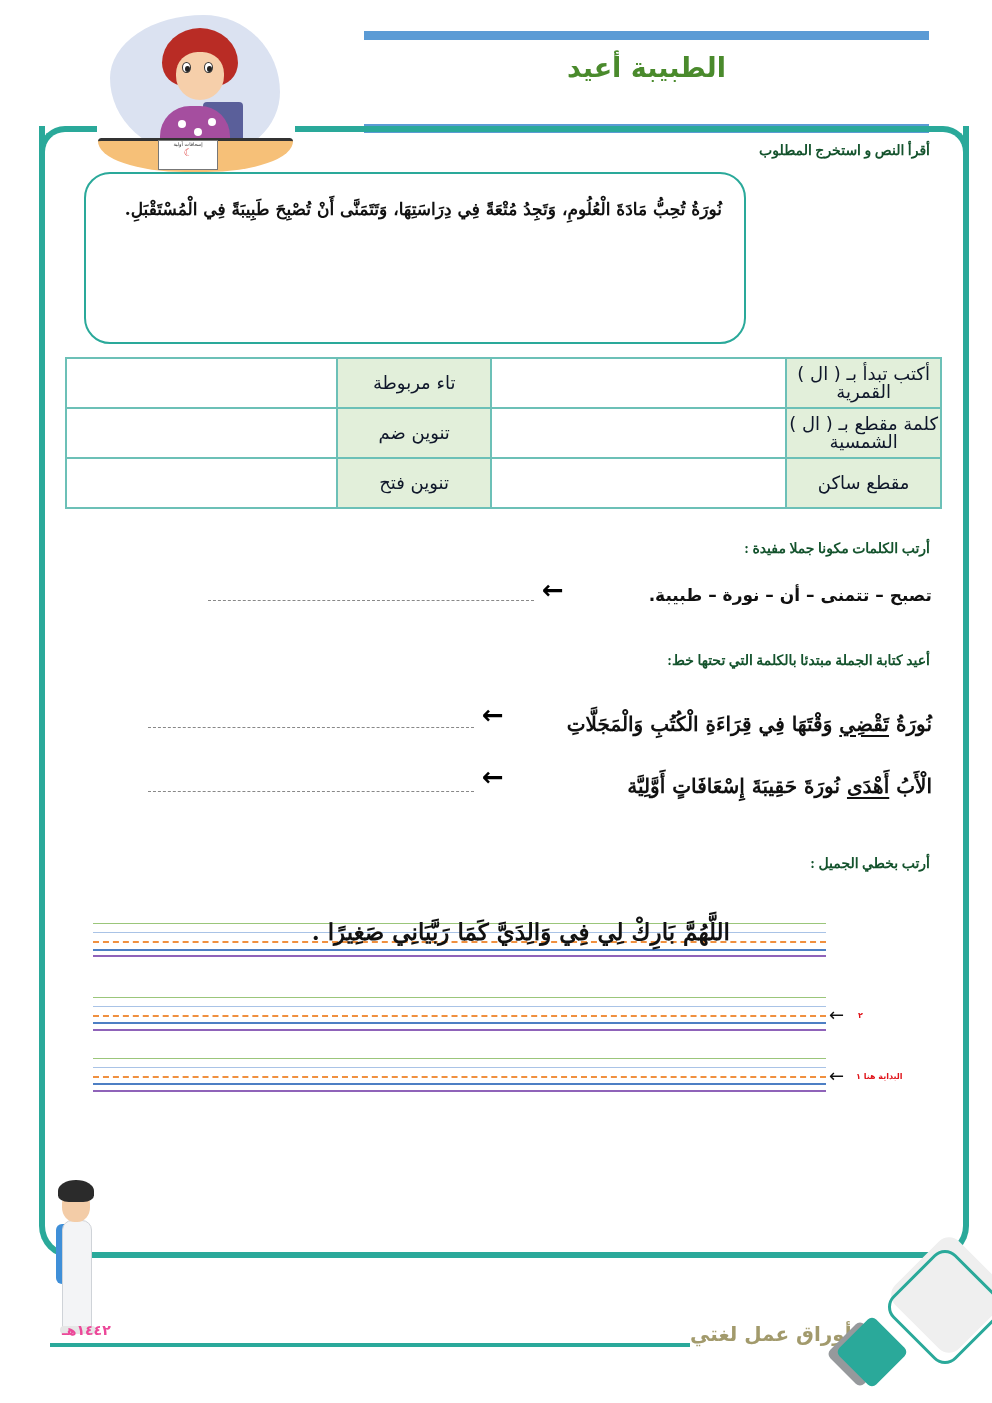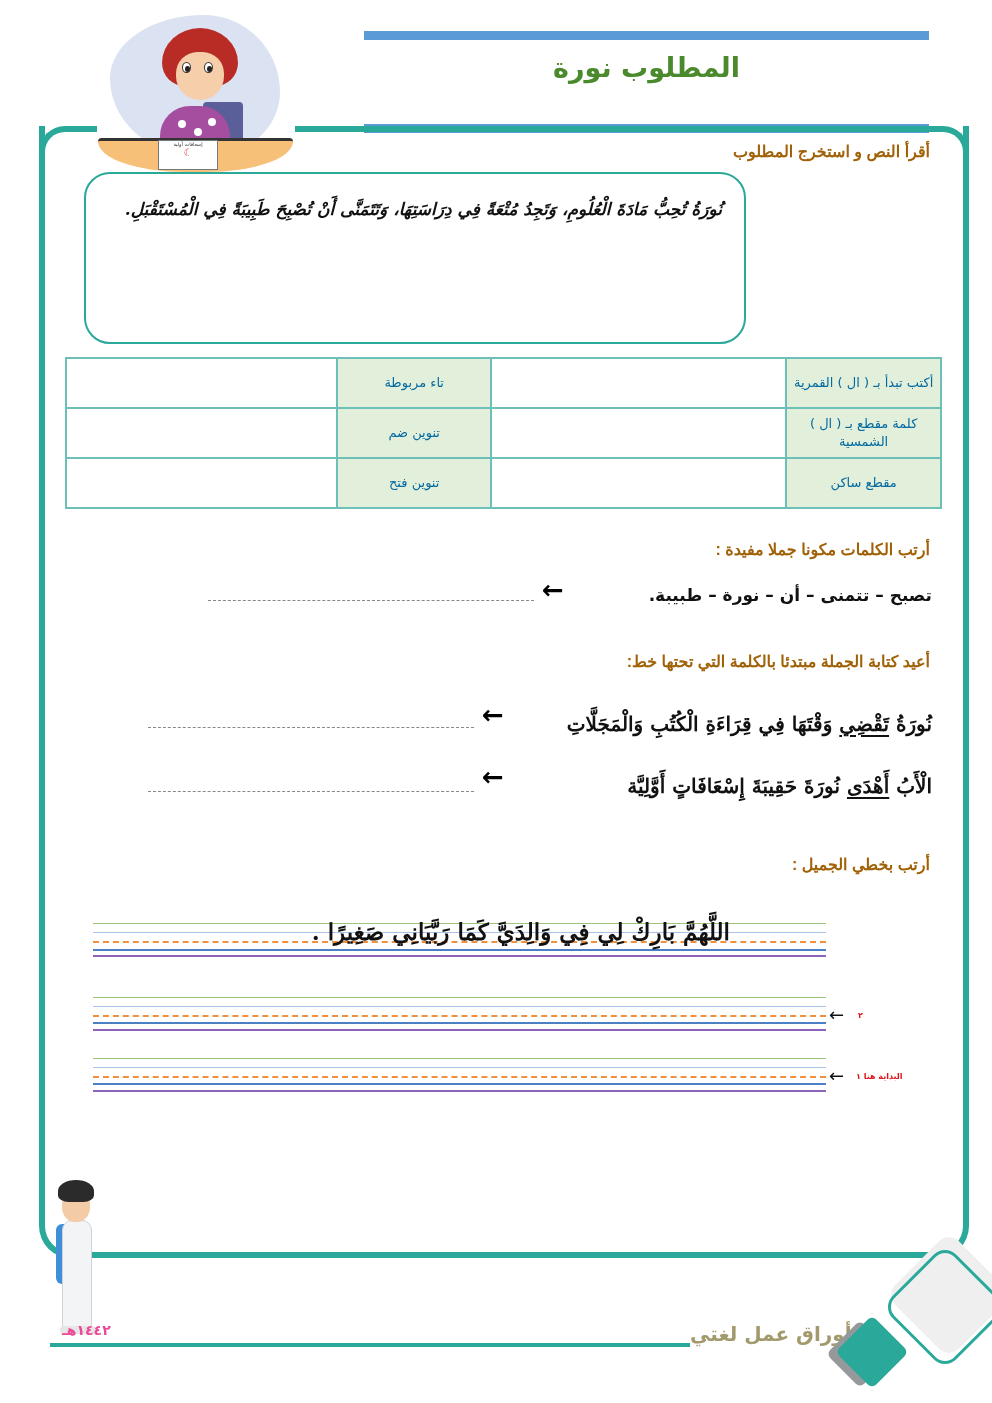--- a/index.html
+++ b/index.html
@@ -25,30 +25,30 @@
   .eye::after { content: ""; position: absolute; left: 2px; top: 3px; width: 5px; height: 6px; background: #222; border-radius: 50%; }
   .box { left: 60px; top: 130px; width: 60px; height: 30px; background: #fff; border: 1px solid #777; font-size: 5px; text-align: center; color: #333; }
   .box .cres { display: block; color: #d33; font-size: 10px; line-height: 12px; }
 
   
   .frame { left: 39px; top: 126px; width: 930px; height: 1132px; border: 6px solid #2aa99a; border-top: none; border-radius: 0 0 32px 32px; }
   .frame-top-left { left: 39px; top: 126px; width: 58px; height: 40px; border-left: 6px solid #2aa99a; border-top: 6px solid #2aa99a; border-top-left-radius: 26px; }
   .frame-top-right { left: 929px; top: 126px; width: 40px; height: 40px; border-right: 6px solid #2aa99a; border-top: 6px solid #2aa99a; border-top-right-radius: 26px; }
   .frame-top-mid { left: 295px; top: 126px; width: 640px; height: 6px; background: #2aa99a; }
 
-  .heading { right: 62px; direction: rtl; font-weight: bold; color: #a16207; font-size: 16px; font-family: Liberation Sans, sans-serif; white-space: nowrap; }
-
-  
-  .reading { left: 84px; top: 172px; width: 662px; height: 172px; border: 2px solid #2aa99a; border-radius: 26px; padding: 18px 22px 0 22px; direction: rtl; font-style: italic; }
+  .heading { right: 62px; direction: rtl; font-weight: bold; color: #14532d; font-size: 14px; font-family: Liberation Serif, serif; white-space: nowrap; }
+
+  
+  .reading { left: 84px; top: 172px; width: 662px; height: 172px; border: 2px solid #2aa99a; border-radius: 26px; padding: 18px 22px 0 22px; direction: rtl; }
   .reading p { font-family: "DejaVu Serif", serif; font-weight: bold; font-size: 17px; line-height: 34px; text-align: justify; color: #111; }
   .reading p + p { margin-top: 14px; }
 
   
   .tbl { left: 65px; top: 357px; width: 877px; height: 151px; border-collapse: collapse; direction: rtl; }
-  .tbl td { border: 2px solid #6cc0b7; height: 50px; font-family: "DejaVu Sans", sans-serif; font-size: 13px; text-align: center; vertical-align: middle; color: #0369a1; line-height: 18px; }
+  .tbl td { border: 2px solid #6cc0b7; height: 50px; font-family: "DejaVu Sans", sans-serif; font-size: 18px; text-align: center; vertical-align: middle; color: #0f172a; line-height: 18px; }
   .tbl td.lbl { background: #e2efda; }
 
   
   .ex-row { direction: rtl; font-family: "DejaVu Serif", serif; font-weight: bold; font-size: 20px; white-space: nowrap; }
   .ex-sans { font-family: "DejaVu Sans", sans-serif; font-size: 17px; }
   .u { text-decoration: underline; text-underline-offset: 4px; }
   .arrow { font-size: 26px; font-weight: bold; line-height: 20px; color: #000; }
   .dash-line { height: 0; border-bottom: 1px dashed #888; }
 
   
@@ -77,21 +77,21 @@
   .brand { left: 690px; top: 1322px; font-size: 20px; font-weight: bold; color: #a29a6c; direction: rtl; white-space: nowrap; font-family: "DejaVu Sans", sans-serif; }
   .dia-grey-big { left: 904px; top: 1250px; width: 90px; height: 90px; background: #efefef; border-radius: 14px; transform: rotate(45deg); }
   .dia-outline { left: 900px; top: 1262px; width: 90px; height: 90px; border: 3px solid #2aa99a; border-radius: 16px; transform: rotate(45deg); }
   .dia-grey { left: 836px; top: 1330px; width: 48px; height: 48px; background: #96999c; border-radius: 6px; transform: rotate(45deg); }
   .dia-teal { left: 846px; top: 1326px; width: 52px; height: 52px; background: #2aa99a; border-radius: 6px; transform: rotate(45deg); }
 </style>
 </head>
 <body>
 
 <div class="abs top-bar"></div>
-<div class="abs title">المطلوب نورة</div>
+<div class="abs title">الطبيبة أعيد</div>
 <div class="abs title-bar"></div>
 
 <div class="abs girl-wrap">
   <div class="abs girl-bg"></div>
   <div class="abs chair"></div>
   <div class="abs hair"></div>
   <div class="abs face">
     <span class="eye" style="left:6px;top:10px;"></span>
     <span class="eye" style="left:28px;top:10px;"></span>
   </div>

